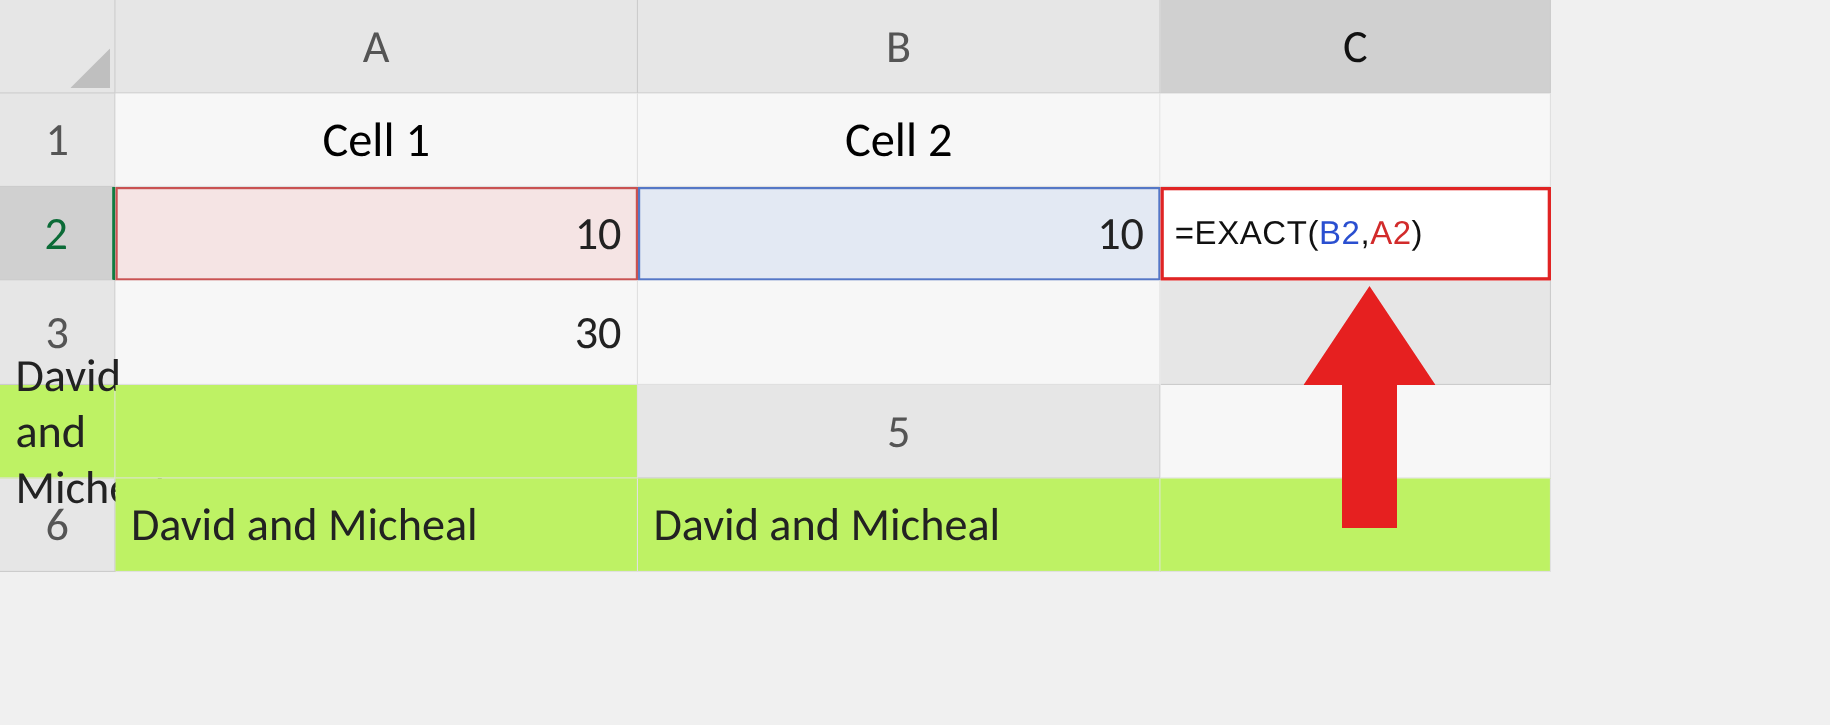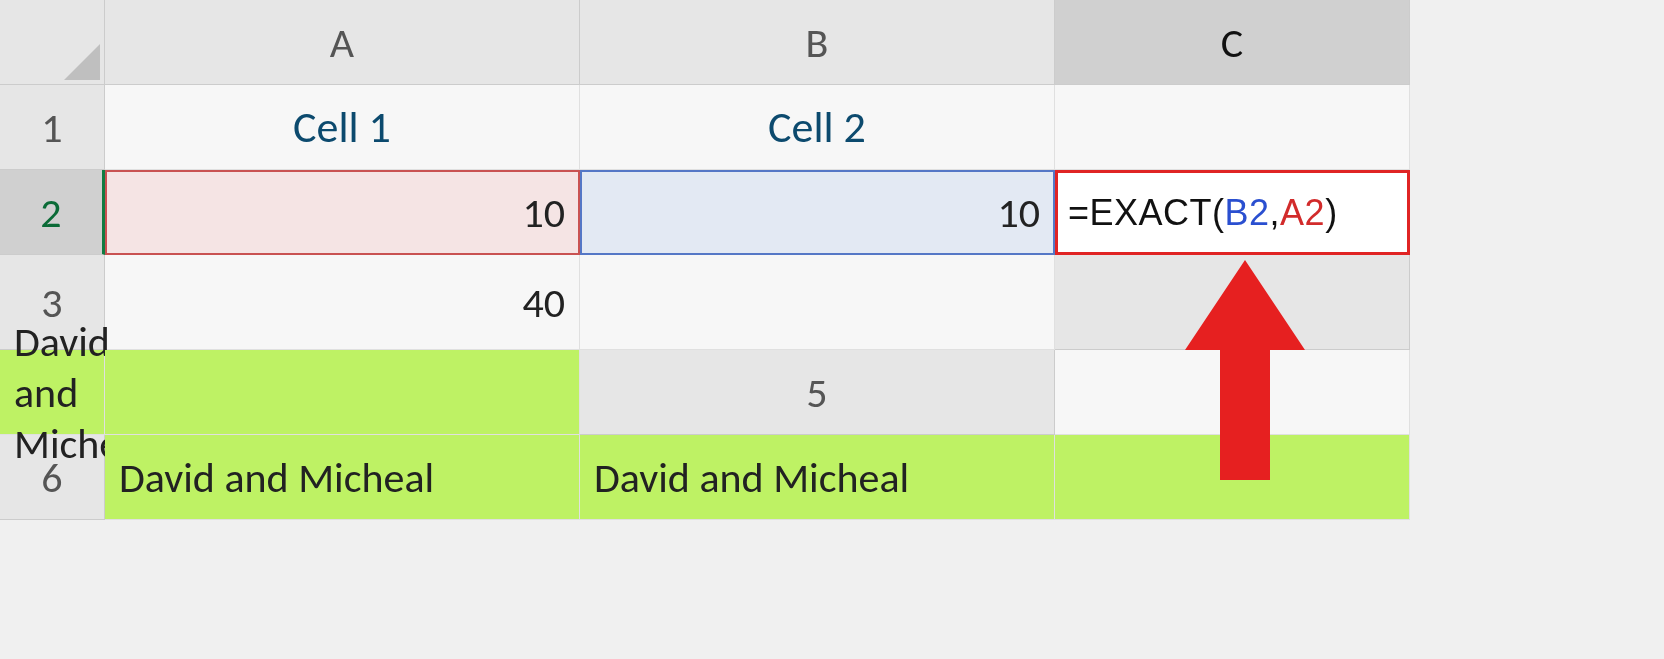--- a/index.html
+++ b/index.html
@@ -70,21 +70,21 @@
     padding: 0 14px;
     position: relative;
   }
   .cell.band {
     background: #f7f7f7;
   }
   .cell.title {
     justify-content: center;
     font-weight: 400;
     font-size: 44px;
-    color: #0c4a6e;
+    color: #000000;
   }
   .cell.num {
     justify-content: flex-end;
   }
   .cell.txt {
     justify-content: flex-start;
   }
   .cell.a2 {
     background: #f5e4e4;
     outline: 2px solid #c95252;
@@ -94,21 +94,21 @@
     background: #e3e9f3;
     outline: 2px solid #5577c6;
     outline-offset: -2px;
   }
   .cell.c2 {
     background: #ffffff;
     border: 3px solid #e02424;
     padding: 0 8px 0 10px;
   }
   .formula-text {
-    font-size: 36px;
+    font-size: 30px;
     white-space: nowrap;
     letter-spacing: 0.5px;
     font-family: "Segoe UI", Arial, sans-serif;
   }
   .fk { color: #111; }       
   .fb2 { color: #2a4fd0; }    
   .fa2 { color: #d22b2b; }    
   .arrow {
     position: absolute;
     left: 1185px;
@@ -139,21 +139,21 @@
   <div class="row-hdr active">2</div>
   <div class="cell num a2">10</div>
   <div class="cell num b2">10</div>
   <div class="cell c2">
     <span class="formula-text">
       <span class="fk">=EXACT(</span><span class="fb2">B2</span><span class="fk">,</span><span class="fa2">A2</span><span class="fk">)</span>
     </span>
   </div>
 
   <div class="row-hdr">3</div>
-  <div class="cell num band">40</div>
+  <div class="cell num band">30</div>
   <div class="cell band"></div>
 
   <div class="row-hdr">4</div>
   <div class="cell txt">David and Micheal</div>
   <div class="cell"></div>
 
   <div class="row-hdr">5</div>
   <div class="cell band"></div>
 
   <div class="row-hdr">6</div>

